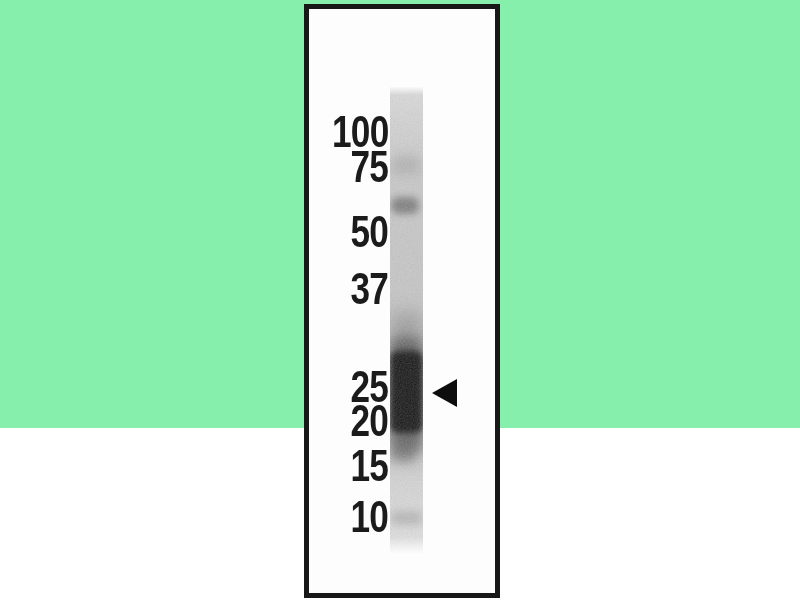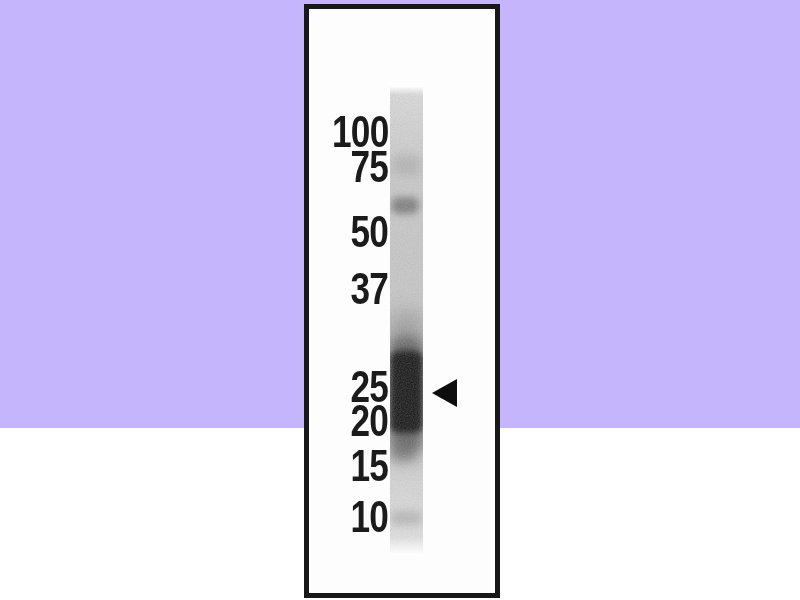--- a/index.html
+++ b/index.html
@@ -1,18 +1,18 @@
 <!DOCTYPE html>
 <html><head>
 <meta charset="utf-8">
 <style>
   * { margin:0; padding:0; box-sizing:border-box; }
   html,body { width:800px; height:600px; background:#ffffff; overflow:hidden;
               font-family:"Liberation Sans", sans-serif; }
-  #stage { position:relative; width:800px; height:428px; background:#c4b5fd; }
+  #stage { position:relative; width:800px; height:428px; background:#86efac; }
 
   .frame { position:absolute; border:5px solid #181818; }
 
   .lane { position:absolute; overflow:hidden;
           background-image:linear-gradient(180deg,
             rgba(255,255,255,0.30) 0%, rgba(0,0,0,0.02) 18%,
             rgba(0,0,0,0.04) 55%, rgba(255,255,255,0.10) 82%,
             rgba(255,255,255,0.45) 100%); }
   .lane::before { content:""; position:absolute; left:0; top:0; width:100%; height:8px;
           background:linear-gradient(180deg, rgba(253,253,253,0.9), rgba(253,253,253,0)); z-index:5; }

